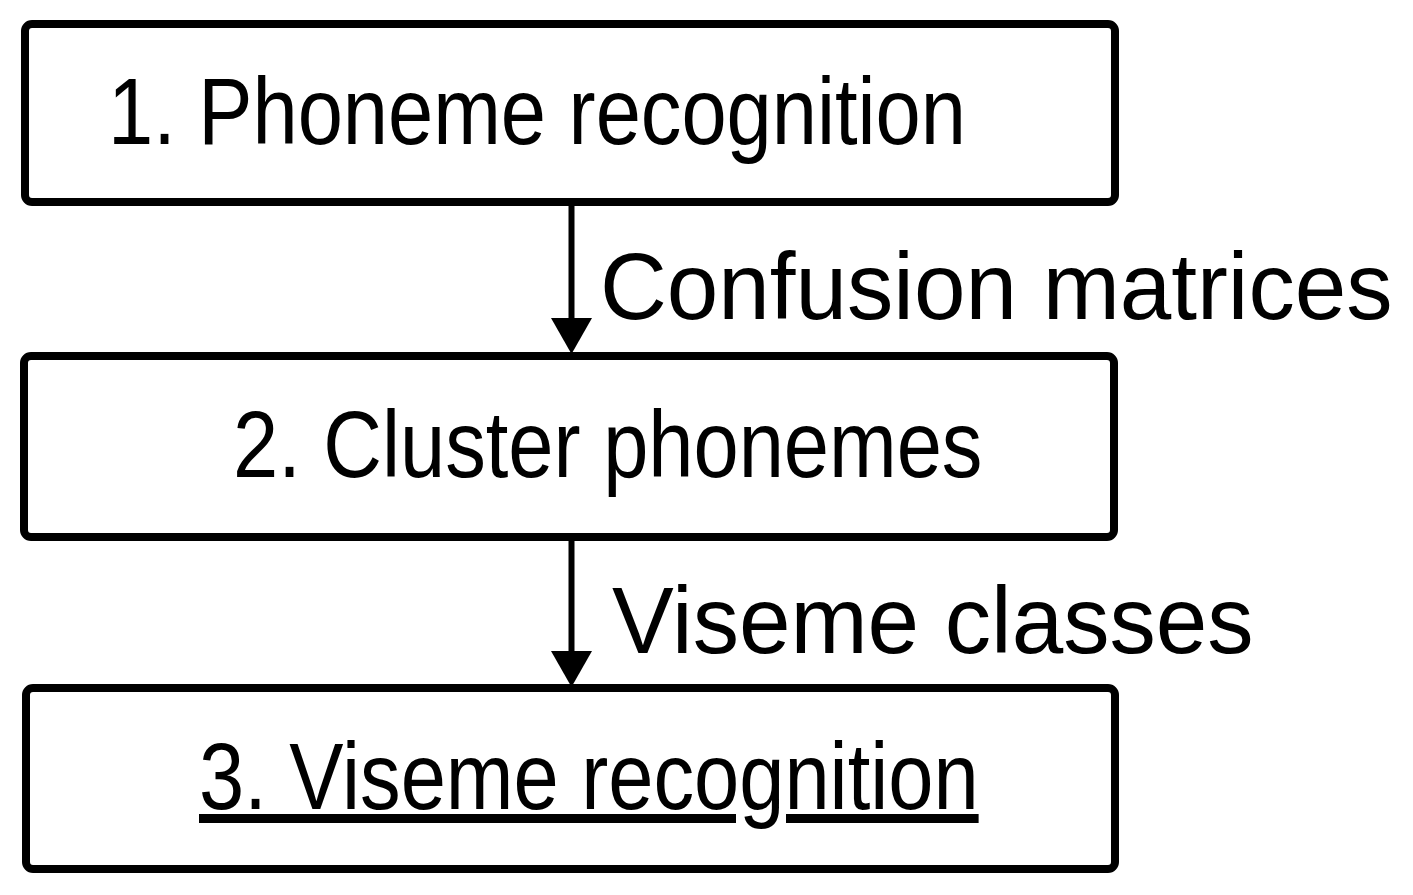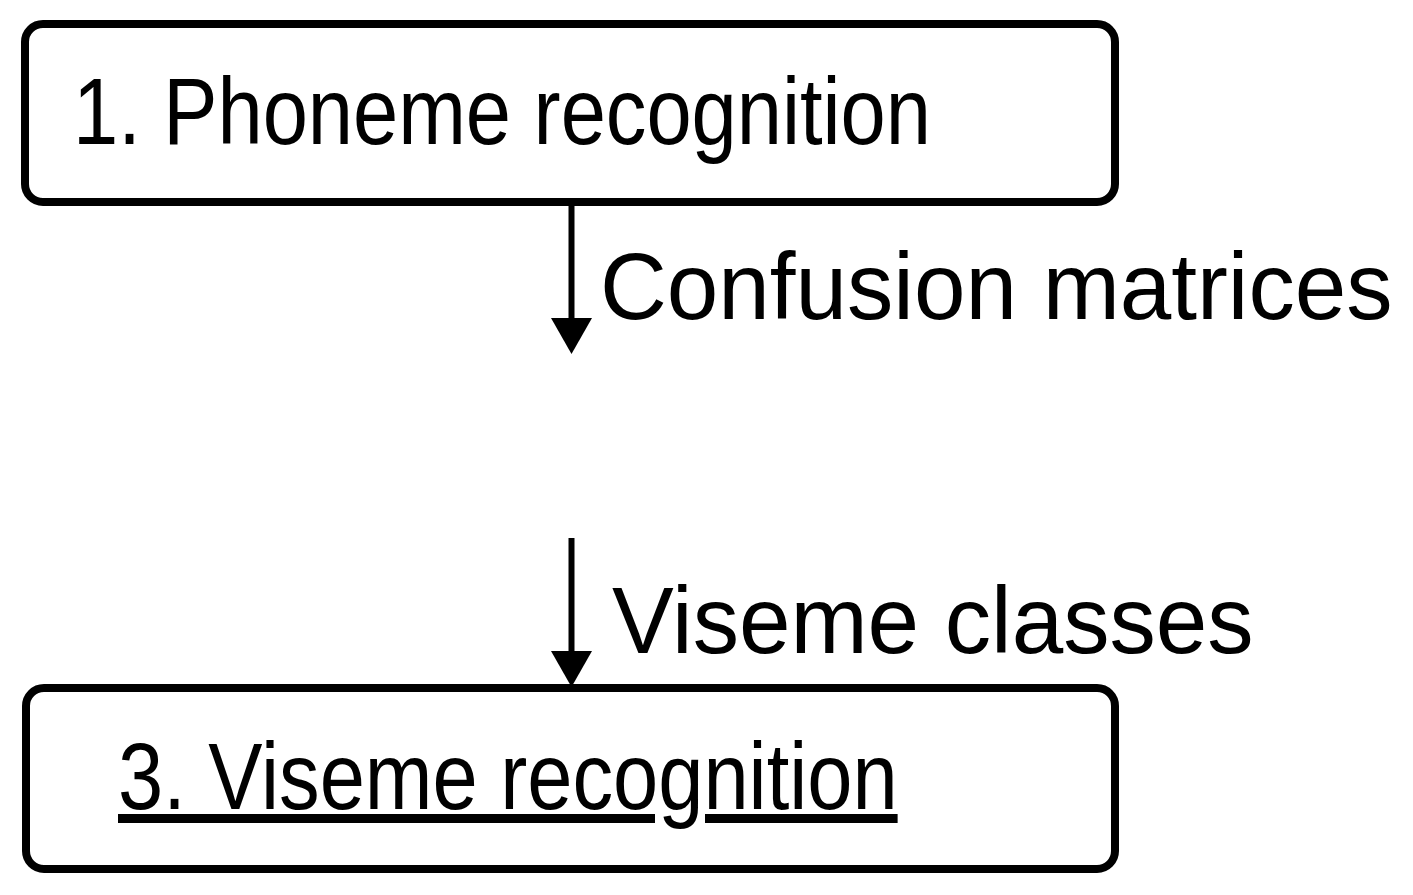--- a/index.html
+++ b/index.html
@@ -15,25 +15,25 @@
     background: #ffffff;
     overflow: hidden;
     font-family: "Liberation Sans", sans-serif;
   }
 
   
   .proc-box {
     position: absolute;
     box-sizing: border-box;
     border: 8px solid #000000;
-    border-radius: 22px;
+    border-radius: 11px;
     background: #ffffff;
     display: flex;
     align-items: center;
-    justify-content: flex-start;
+    justify-content: flex-end;
   }
 
   .proc-box .box-label {
     display: block;
     white-space: nowrap;
     color: #000000;
     font-family: "Liberation Sans", sans-serif;
     font-weight: 400;
     line-height: 1;
     transform-origin: left center;
@@ -127,20 +127,23 @@
       <polygon points="571.5,687 551,651 592,651" fill="#000000"></polygon>
     </g>
   </svg>
 
   <div class="proc-box" id="box-1">
     <span class="box-label">1. Phoneme recognition</span>
   </div>
 
   <div class="edge-label" id="edge-label-1">Confusion matrices</div>
 
+  <div class="proc-box" id="box-2">
+    <span class="box-label">2. Cluster phonemes</span>
+  </div>
 
   <div class="edge-label" id="edge-label-2">Viseme classes</div>
 
   <div class="proc-box" id="box-3">
     <span class="box-label">3. Viseme recognition</span>
   </div>
 
 </div>
 
 </body></html>

